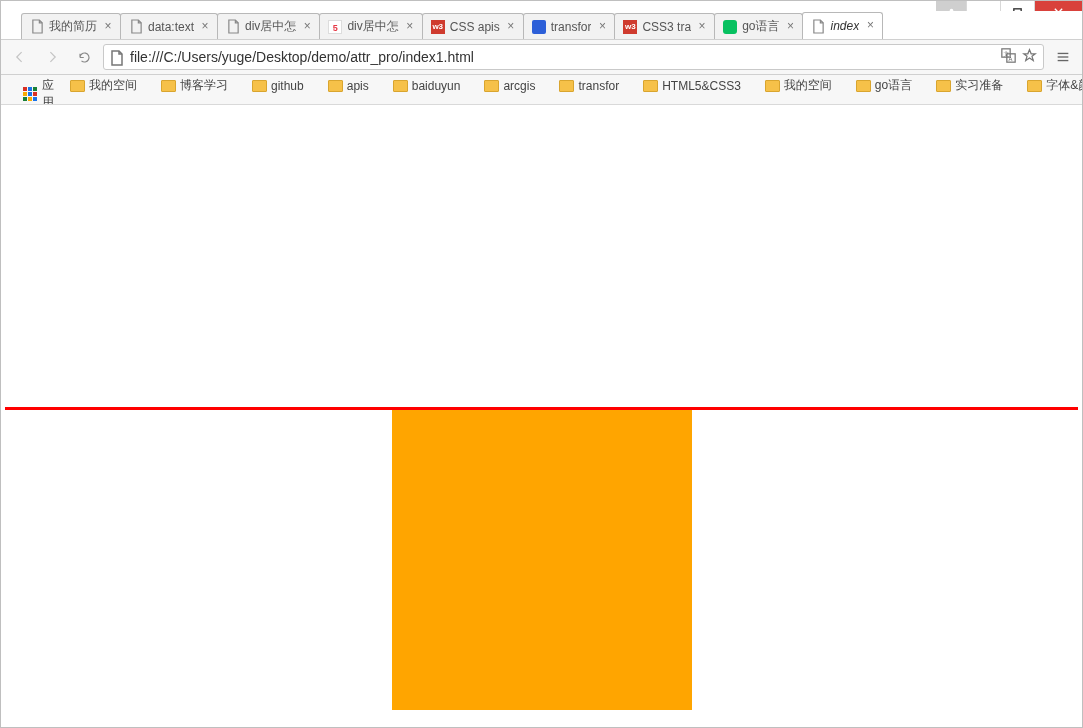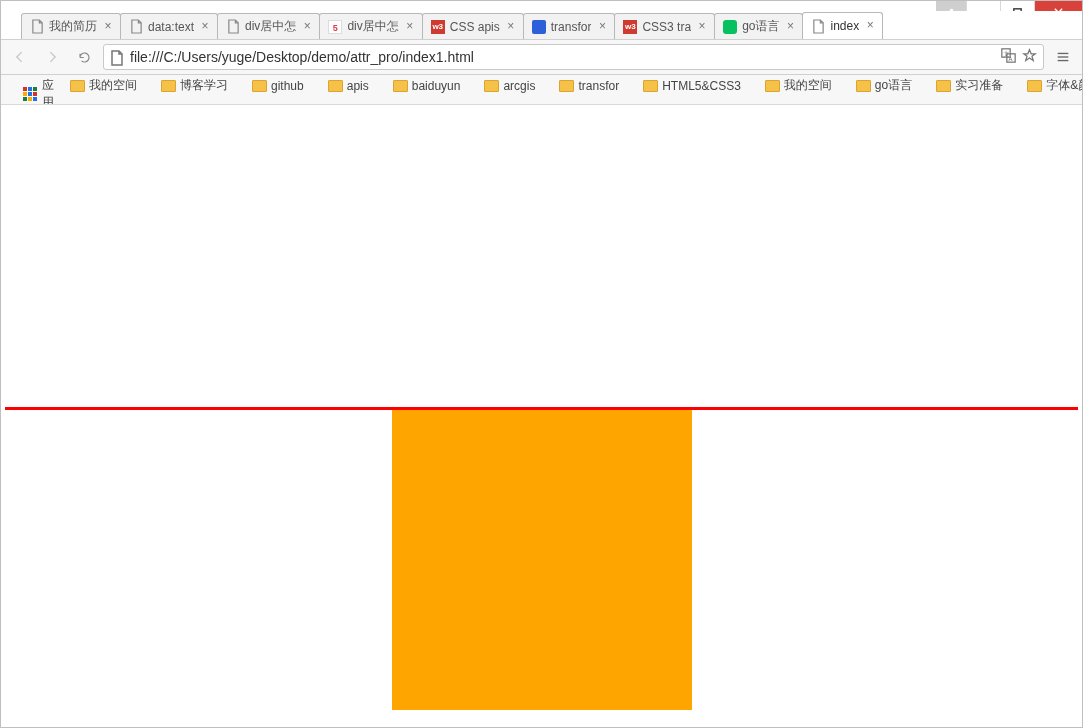--- a/index.html
+++ b/index.html
@@ -69,20 +69,21 @@
     font-size: 12px;
     overflow: hidden;
     white-space: nowrap;
     position: relative;
   }
   .tab.active {
     background: #fff;
     color: #333;
     z-index: 2;
     height: 27px;
+    font-style: italic;
   }
   .tab .favicon {
     width: 14px; height: 14px;
     flex-shrink: 0;
     display: inline-flex; align-items: center; justify-content: center;
   }
   .tab .tab-title {
     flex: 1;
     overflow: hidden;
     text-overflow: clip;

